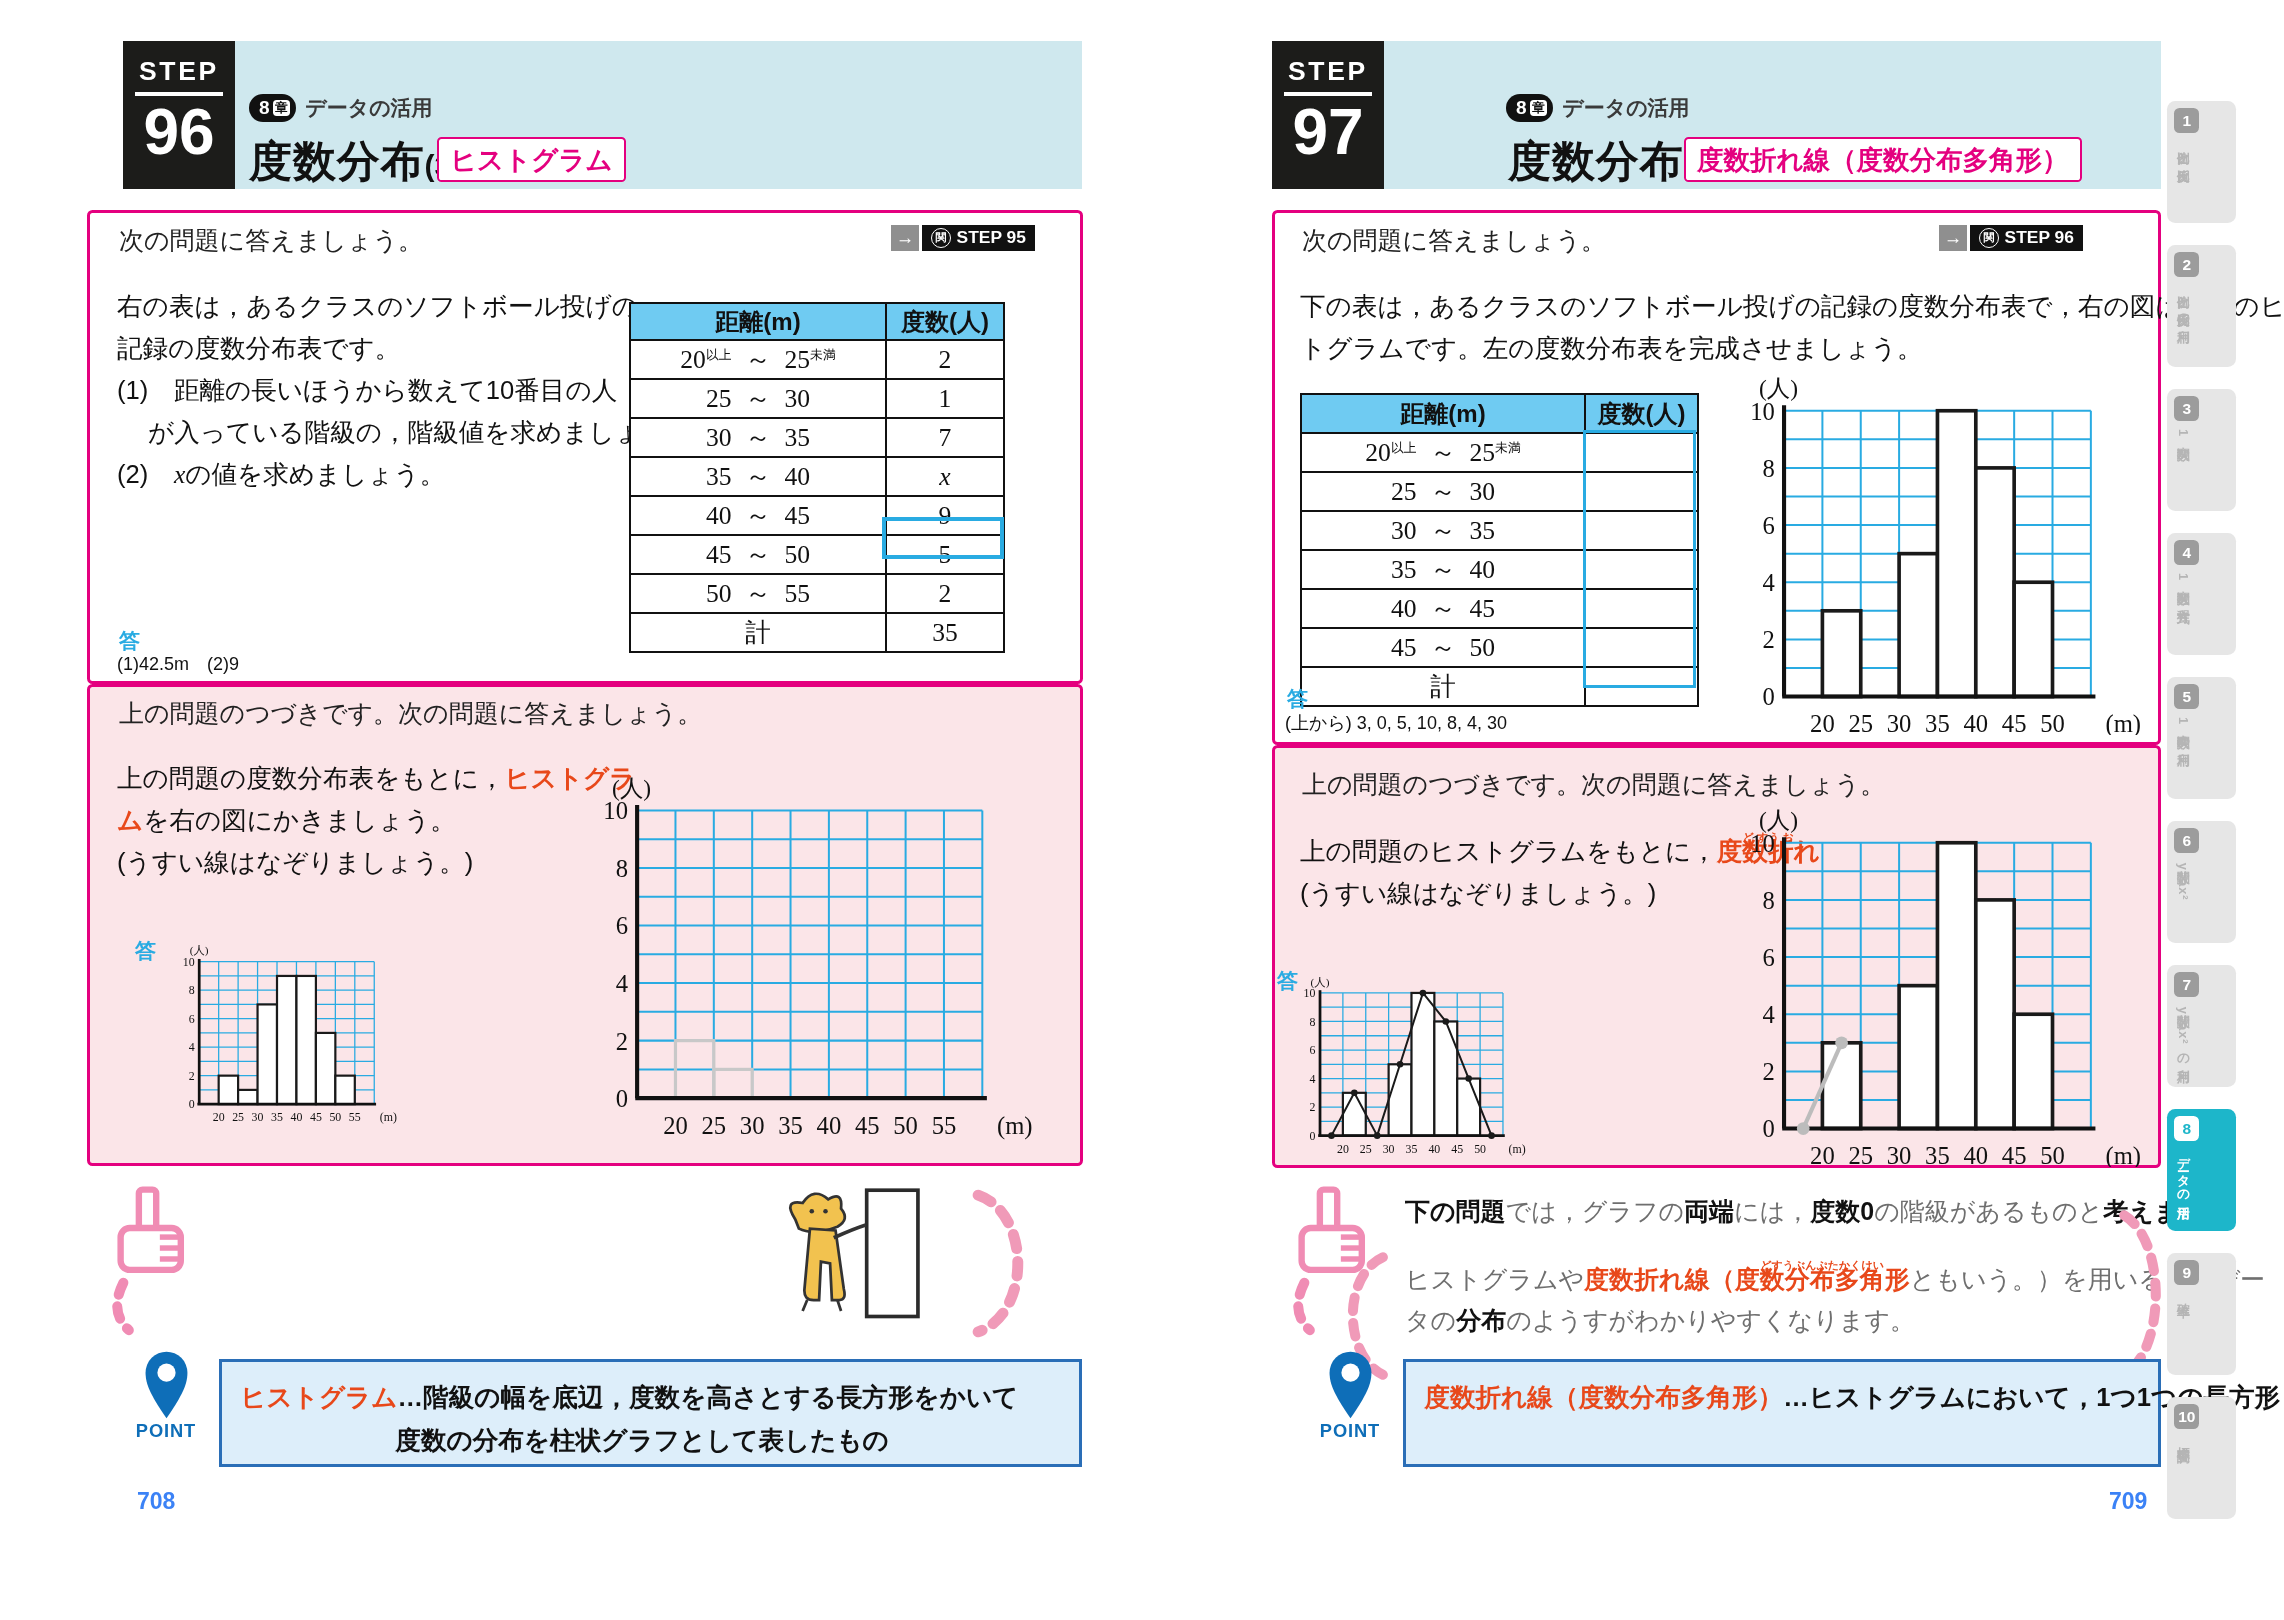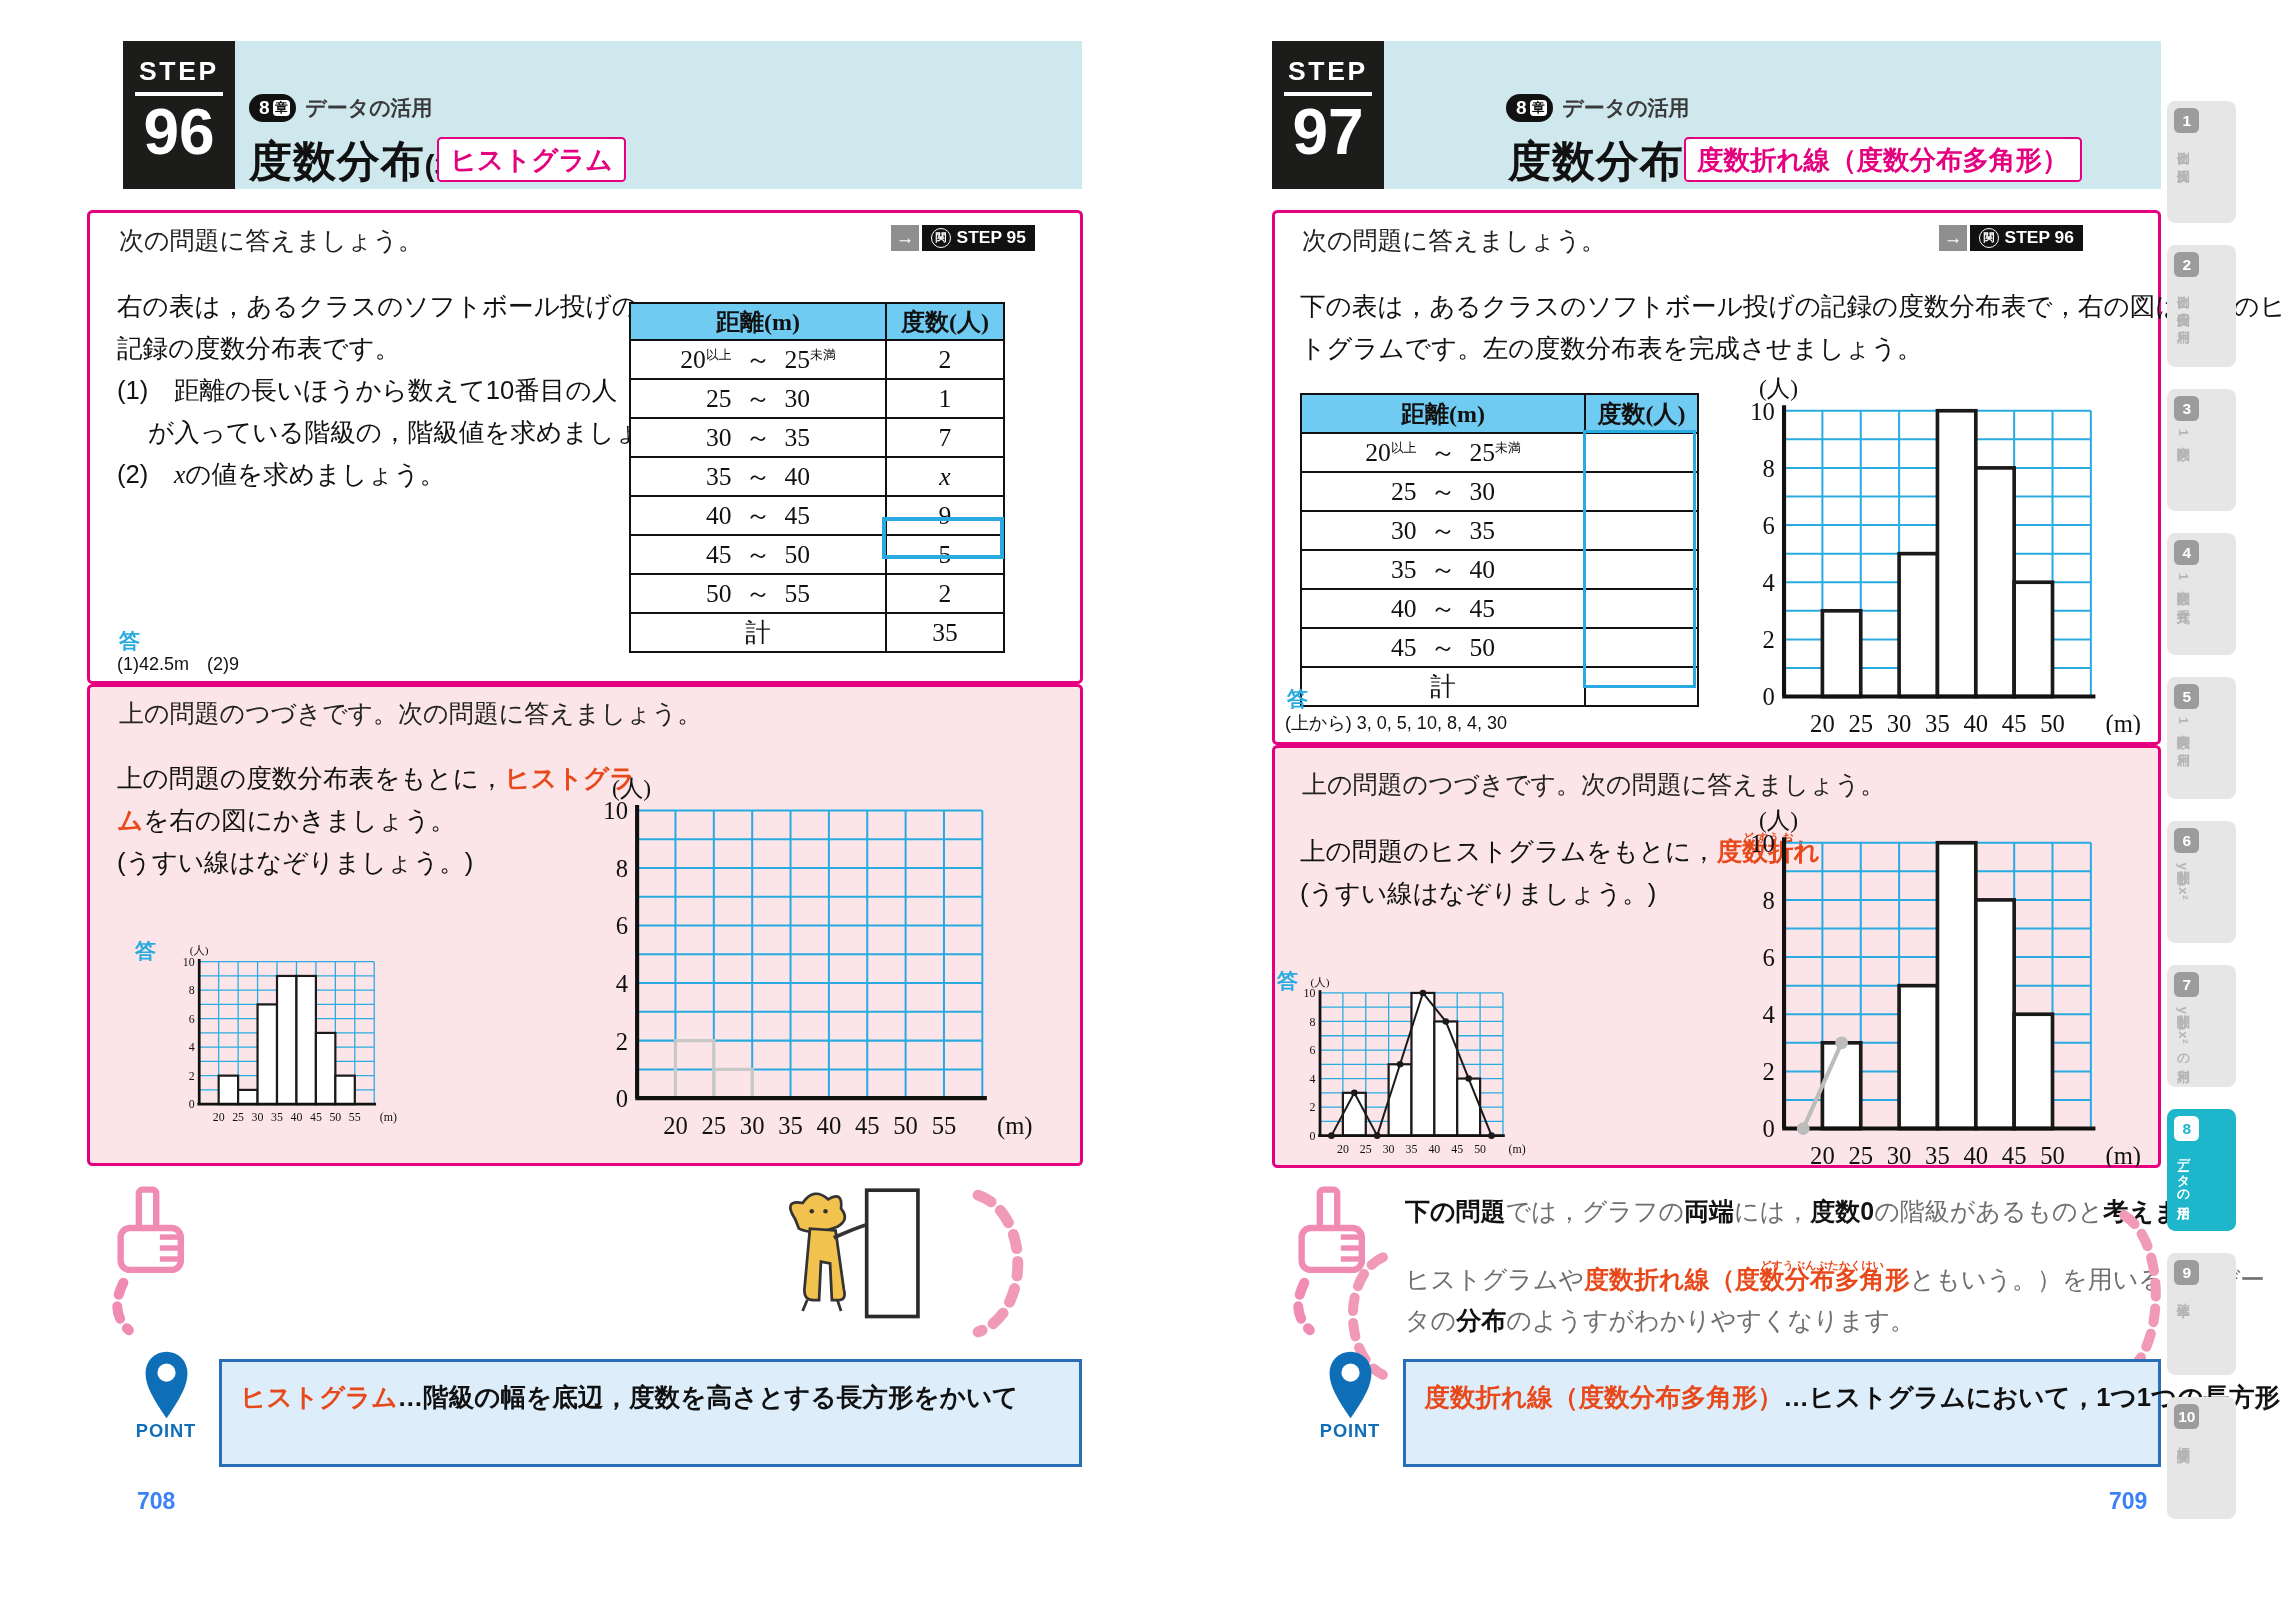--- a/index.html
+++ b/index.html
@@ -32,21 +32,21 @@
   .ans-label{color:#29abe2;font-weight:bold;font-size:21px;}
   .ans-text{font-size:18px;}
   .red{color:#e8481a;}
   .inst-line{font-size:25.6px;line-height:42px;white-space:nowrap;}
   .inst-line .red{font-weight:bold;}
   .furi{position:relative;display:inline-block;}
   .furi .rt{position:absolute;top:-13.7px;left:50%;transform:translateX(-50%);font-size:11px;font-weight:bold;color:#e8481a;white-space:nowrap;}
   
   .dtable{border-collapse:collapse;background:#fff;table-layout:fixed;}
   .dtable th,.dtable td{border:2.7px solid #111;padding:0;text-align:center;}
-  .dtable th{background:#6fcbf2;font-size:24px;font-weight:bold;font-family:Liberation Serif, serif;}
+  .dtable th{background:#6fcbf2;font-size:24px;font-weight:bold;font-family:Liberation Sans, sans-serif;}
   .dtable td{font-size:25.6px;font-family:"Liberation Serif","DejaVu Serif",serif;}
   .range{display:flex;align-items:center;justify-content:center;}
   .range .lo{width:68px;text-align:right;}
   .range .tl{width:53px;text-align:center;}
   .range .hi{width:68px;text-align:left;}
   .rsup{font-size:12.8px;vertical-align:9.1px;letter-spacing:0;}
   .xit{font-style:italic;}
   .cell-hl{border:4.6px solid #29abe2;box-sizing:border-box;pointer-events:none;}
   
   .hint-line{font-size:25px;line-height:41px;color:#6f6f6f;white-space:nowrap;}
@@ -326,20 +326,21 @@
 
   <div class="abs" style="left:133px;top:1349px;width:66px;height:111px;text-align:center;">
     <svg width="51" height="71" viewBox="0 0 56 78" style="display:block;margin:0 auto;">
       <path d="M28 76 C10 50 5 38 5 26 A23 23 0 1 1 51 26 C51 38 46 50 28 76 Z" fill="#0e6eb8"></path>
       <circle cx="28" cy="26" r="10" fill="#fff"></circle>
     </svg>
     <div class="point-label">POINT</div>
   </div>
   <div class="abs point-box" style="left:219px;top:1359px;width:863px;height:108px;">
     <div class="point-line"><span class="red">ヒストグラム</span><span>…階級の幅を底辺，度数を高さとする長方形をかいて</span></div>
+    <div class="point-line" style="margin-left:155px;">度数の分布を柱状グラフとして表したもの</div>
   </div>
   <div class="abs page-num" style="left:137px;top:1488px;">708</div>
 
   <div class="abs banner" style="left:1272px;top:41px;width:889px;height:148px;"></div>
   <div class="abs step-box" style="left:1272px;top:41px;width:112px;height:148px;">
     <div class="step-word">STEP</div>
     <div class="step-rule"></div>
     <div class="step-num">97</div>
   </div>
   <div class="abs chapter-line" style="left:1506px;top:94px;">

